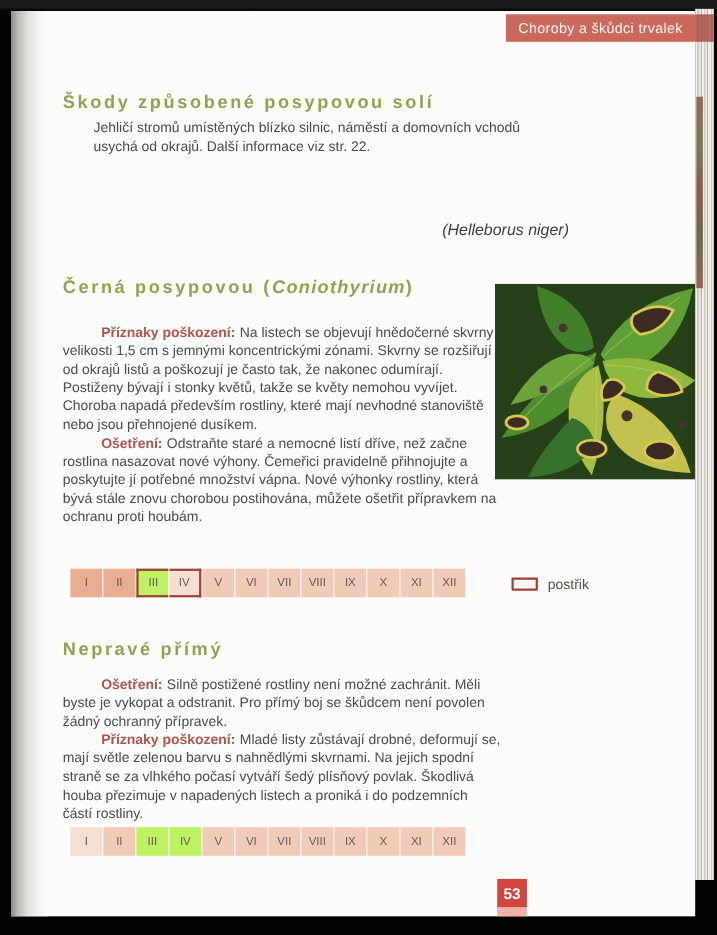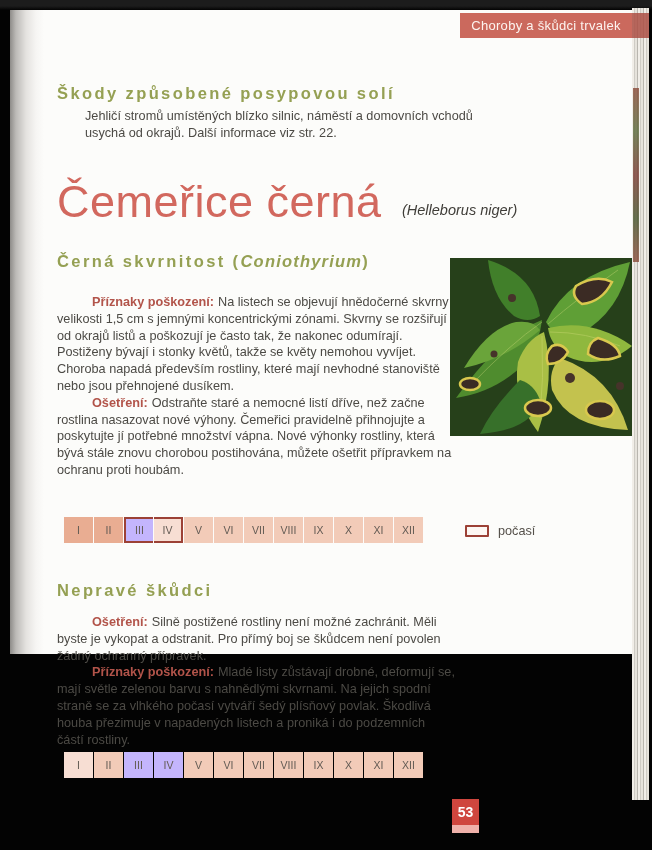--- a/index.html
+++ b/index.html
@@ -1,37 +1,37 @@
 <!DOCTYPE html>
 <html><head>
 <meta charset="utf-8">
 <style>
   html,body{margin:0;padding:0;background:#000;}
   .canvas{position:relative;width:652px;height:850px;background:linear-gradient(#1c1c1c 0,#1c1c1c 6px,#030303 10px);overflow:hidden;
           font-family:"Liberation Sans","DejaVu Sans",sans-serif;}
   
-  .page{position:absolute;left:10px;top:10px;width:622px;height:644px;background:#fcfcfa;}
+  .page{position:absolute;left:10px;top:10px;width:622px;height:823px;background:#fcfcfa;}
   .gutter{position:absolute;left:0;top:0;width:34px;height:100%;
           background:linear-gradient(90deg,#8e8c89 0,#bcbab7 6px,#e4e2df 16px,#f6f5f3 26px,#fcfcfa 34px);}
   
   .header-bar{position:absolute;left:450px;top:3px;width:172px;height:25px;background:#cb695d;
               display:flex;align-items:center;justify-content:center;color:#fdf4f0;font-size:13px;letter-spacing:.3px;}
   
   .green-h{position:absolute;left:47px;color:#95a053;font-size:16.5px;letter-spacing:2.4px;font-weight:700;white-space:nowrap;}
   .green-h .lat{font-style:italic;letter-spacing:1.2px;}
   .title{position:absolute;left:47px;top:166px;color:#d2685e;font-size:45px;line-height:52px;letter-spacing:.5px;white-space:nowrap;}
   .latin{position:absolute;left:392px;top:192px;color:#3f3d38;font-size:14.5px;font-style:italic;white-space:nowrap;}
   .body-text{position:absolute;left:47px;width:398px;margin:0;color:#4c4a45;font-size:12.7px;line-height:16.8px;}
   .lead{font-weight:bold;color:#b2544a;margin-right:4px;margin-left:35px;}
   
   .strip{position:absolute;left:54px;display:flex;gap:1px;}
   .mcell{width:29px;height:26px;box-sizing:border-box;display:flex;align-items:center;justify-content:center;
          font-size:10.5px;color:#635b54;}
   .shade-mid{background:#e9ad92;}
-  .shade-dark{background:#c4b5fd;}
+  .shade-dark{background:#bef264;}
   .shade-light{background:#f2cbb8;}
   .shade-pale{background:#f7ded3;}
   .outlined{border-top:2px solid #9c4136;border-bottom:2px solid #9c4136;}
   .out-first{border-left:2px solid #9c4136;}
   .out-last{border-right:2px solid #9c4136;}
   
   .legend{position:absolute;left:455px;top:514px;display:flex;align-items:center;gap:9px;}
   .legend-swatch{display:inline-block;width:20px;height:8px;background:#fdf7f3;border:2px solid #9c4136;border-radius:1px;}
   .legend-label{color:#55504a;font-size:12.7px;}
   
@@ -55,24 +55,23 @@
   <div class="page">
     <div class="gutter"></div>
 
     <div class="header-bar">
       <span>Choroby a škůdci trvalek</span>
     </div>
 
     <div class="green-h" style="top:74px;">Škody způsobené posypovou solí</div>
     <p class="body-text" style="top:98px;margin-left:28px;">Jehličí stromů umístěných blízko silnic, náměstí a domovních vchodů usychá od okrajů. Další informace viz str. 22.</p>
 
-    <div class="title">Čemeřice černá</div>
     <div class="latin">(Helleborus niger)</div>
 
-    <div class="green-h" style="top:242px;"><span>Černá skvrnitost (</span><span class="lat">Coniothyrium</span><span>)</span></div>
+    <div class="green-h" style="top:242px;"><span>Černá posypovou (</span><span class="lat">Coniothyrium</span><span>)</span></div>
 
     <div class="body-text" style="top:284px;">
       <div><span class="lead">Příznaky poškození:</span><span>Na listech se objevují hnědočerné skvrny velikosti 1,5 cm s jemnými koncentrickými zónami. Skvrny se rozšiřují od okrajů listů a poškozují je často tak, že nakonec odumírají. Postiženy bývají i stonky květů, takže se květy nemohou vyvíjet. Choroba napadá především rostliny, které mají nevhodné stanoviště nebo jsou přehnojené dusíkem.</span></div>
       <div><span class="lead">Ošetření:</span><span>Odstraňte staré a nemocné listí dříve, než začne rostlina nasazovat nové výhony. Čemeřici pravidelně přihnojujte a poskytujte jí potřebné množství vápna. Nové výhonky rostliny, která bývá stále znovu chorobou postihována, můžete ošetřit přípravkem na ochranu proti houbám.</span></div>
     </div>
 
     <div class="strip" style="top:507px;">
         <div class="mcell shade-mid">I</div>
         <div class="mcell shade-mid">II</div>
         <div class="mcell shade-dark outlined out-first">III</div>
@@ -82,24 +81,24 @@
         <div class="mcell shade-light">VII</div>
         <div class="mcell shade-light">VIII</div>
         <div class="mcell shade-light">IX</div>
         <div class="mcell shade-light">X</div>
         <div class="mcell shade-light">XI</div>
         <div class="mcell shade-light">XII</div>
       </div>
 
     <div class="legend">
       <span class="legend-swatch"></span>
-      <span class="legend-label">počasí</span>
+      <span class="legend-label">postřik</span>
     </div>
 
-    <div class="green-h" style="top:571px;">Nepravé škůdci</div>
+    <div class="green-h" style="top:571px;">Nepravé přímý</div>
 
     <div class="body-text" style="top:604px;">
       <div><span class="lead">Ošetření:</span><span>Silně postižené rostliny není možné zachránit. Měli byste je vykopat a odstranit. Pro přímý boj se škůdcem není povolen žádný ochranný přípravek.</span></div>
       <div><span class="lead">Příznaky poškození:</span><span>Mladé listy zůstávají drobné, deformují se, mají světle zelenou barvu s nahnědlými skvrnami. Na jejich spodní straně se za vlhkého počasí vytváří šedý plísňový povlak. Škodlivá houba přezimuje v napadených listech a proniká i do podzemních částí rostliny.</span></div>
     </div>
 
     <div class="strip" style="top:742px;">
         <div class="mcell shade-pale">I</div>
         <div class="mcell shade-light">II</div>
         <div class="mcell shade-dark">III</div>

